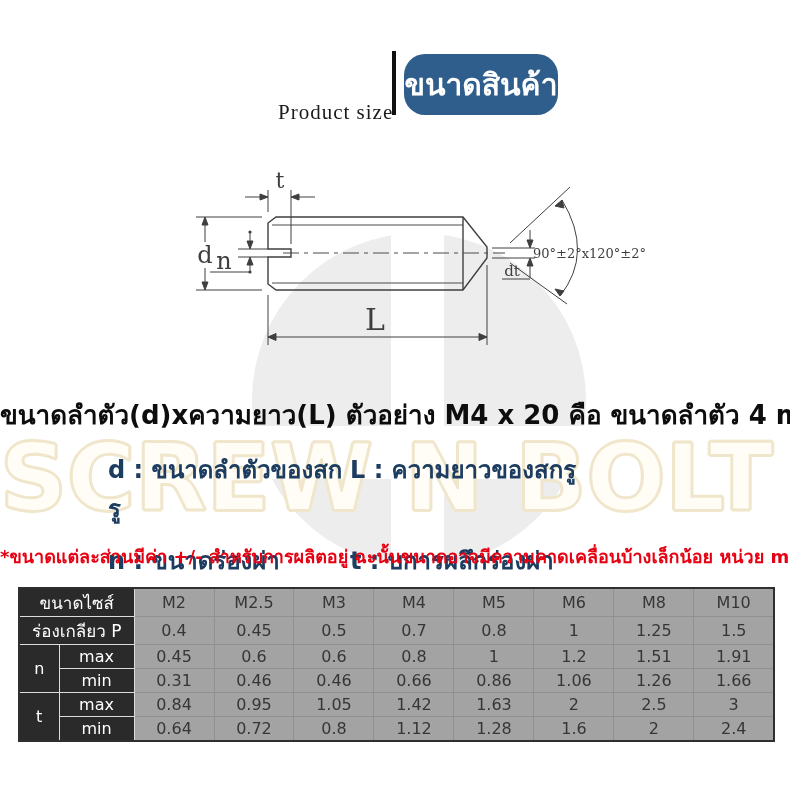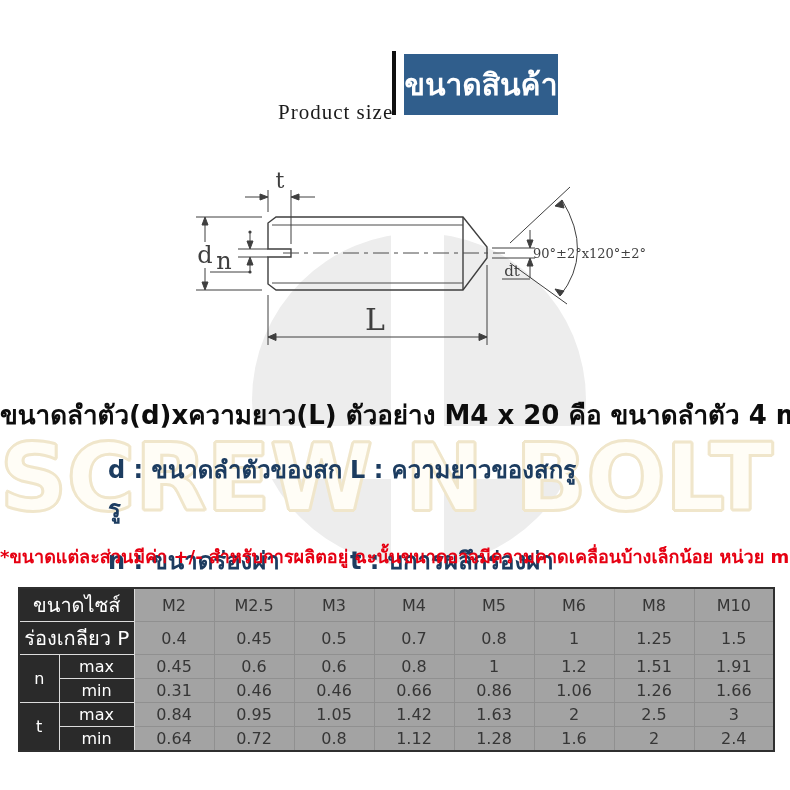--- a/index.html
+++ b/index.html
@@ -20,40 +20,40 @@
     text-shadow:2px 0 #f0e6cb,-2px 0 #f0e6cb,0 2px #f0e6cb,0 -2px #f0e6cb,
                 1px 1px #f0e6cb,-1px -1px #f0e6cb,1px -1px #f0e6cb,-1px 1px #f0e6cb;
     white-space:nowrap;
   }
   .content { position:relative; z-index:2; }
   
   .hdr-en  { position:absolute; left:278px; top:92px; font-family:"Liberation Serif","DejaVu Serif",serif;
              font-size:21px; color:#1b1b1b; letter-spacing:1px;margin-top:8px; }
   .hdr-bar { position:absolute; left:392px; top:51px; width:4px; height:64px; background:#101010; }
   .hdr-box { position:absolute; left:404px; top:54px; width:154px; height:61px; background:#305e8c;
-             display:flex; align-items:center; justify-content:center; }
+             display:flex; align-items:center; justify-content:center;border-radius:21px; }
   .hdr-box span { color:#ffffff; font-weight:bold; font-size:30px; line-height:1; }
   
   .drawing { position:absolute; left:0; top:160px; width:790px; height:250px; }
   
   .specline { position:absolute; left:0; top:394px; width:790px; text-align:center;
               font-size:26px; font-weight:bold; color:#0d0d0d; white-space:nowrap; }
   .legend { position:absolute; left:108px; top:450px; display:grid;
             grid-template-columns:242px auto; row-gap:13px;
             font-size:24px; font-weight:bold; color:#1c3c60; }
   .note { position:absolute; left:0; top:542px; width:790px; text-align:center;
           font-size:18px; font-weight:bold; color:#e60012; white-space:nowrap; }
   
   table.spec { position:absolute; left:18px; top:587px; width:757px;
                border-collapse:collapse; table-layout:fixed;
                border:2px solid #2f2f2f; font-size:16px; color:#363636; }
   table.spec td { border:1px solid #909090; text-align:center; height:24px;
                   padding:0; background:#a3a3a3; }
   table.spec td.dark { background:#2a2a2a; color:#ffffff; border-color:#dcdcdc; font-size:16px; }
-  table.spec td.thai { font-size:20px;margin-top:20px; }
+  table.spec td.thai { font-size:17px;margin-top:20px; }
 </style>
 </head>
 <body>
 
 <div class="page">
 
   <div class="wm-head"></div>
   <div class="wm-cut-v"></div>
   <div class="wm-cut-h"></div>
   <div class="wm-text">SCREW N BOLT</div>

